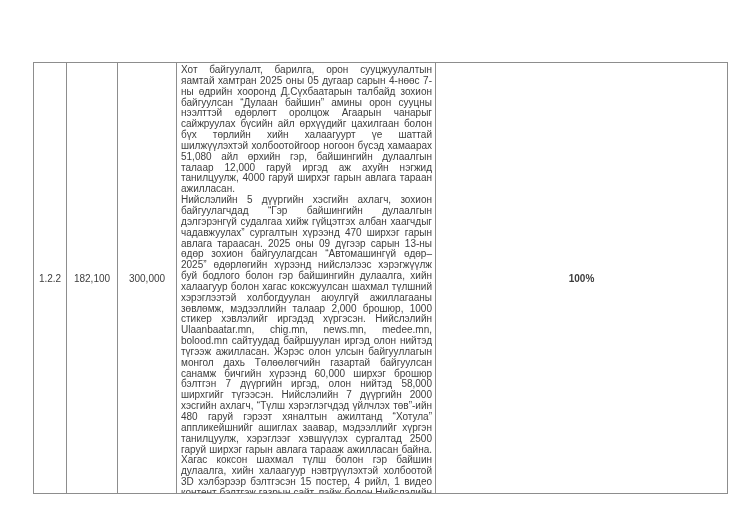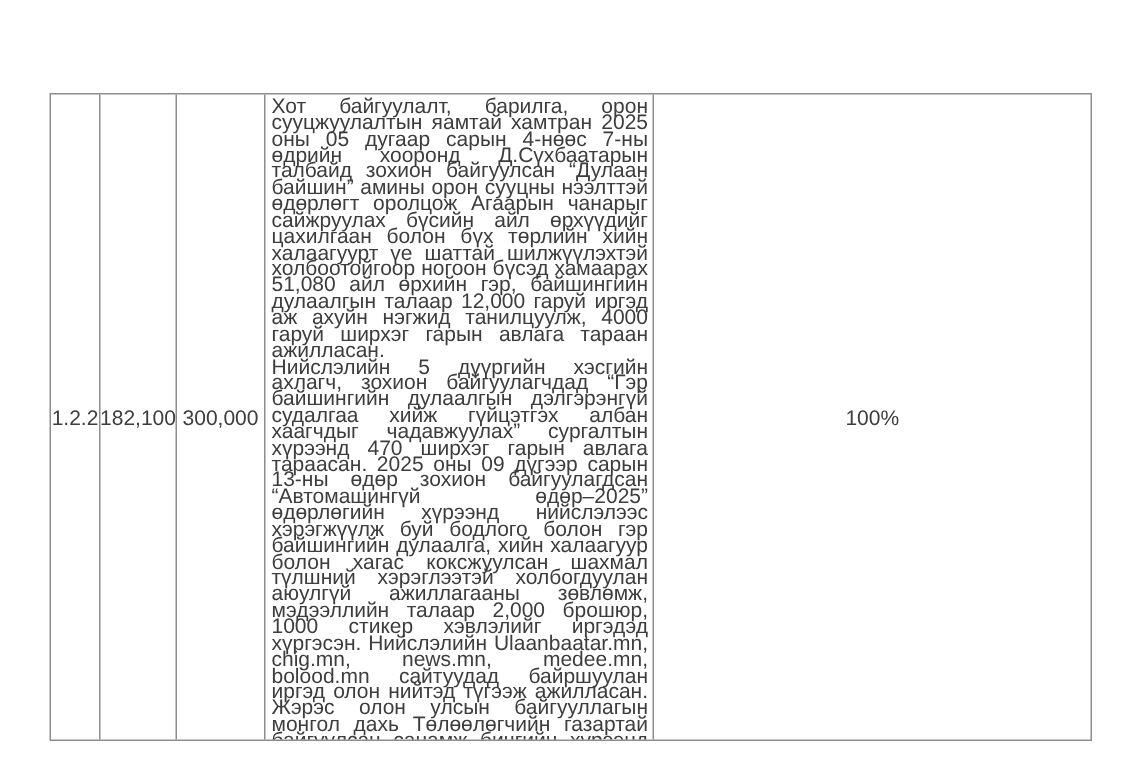--- a/index.html
+++ b/index.html
@@ -26,24 +26,24 @@
     display: flex;
     flex-direction: row;
     border: 1px solid #8d8d8d;
     box-sizing: border-box;
     background: #ffffff;
   }
   .cell {
     box-sizing: border-box;
     border-right: 1px solid #8d8d8d;
     color: #3d3d3d;
-    font-size: 14px;
+    font-size: 10px;
     overflow: hidden;
   }
-  .cell:last-child { border-right: none; }
+  .cell:last-child { border-right: none; font-weight: bold; }
   .c-center {
     display: flex;
     align-items: center;
     justify-content: center;
     text-align: center;
   }
   .c-index   { width: 33px; }
   .c-activity{ width: 130px; }
   .c-indicator { width: 119px; }
   .c-baseline { width: 51px; }

